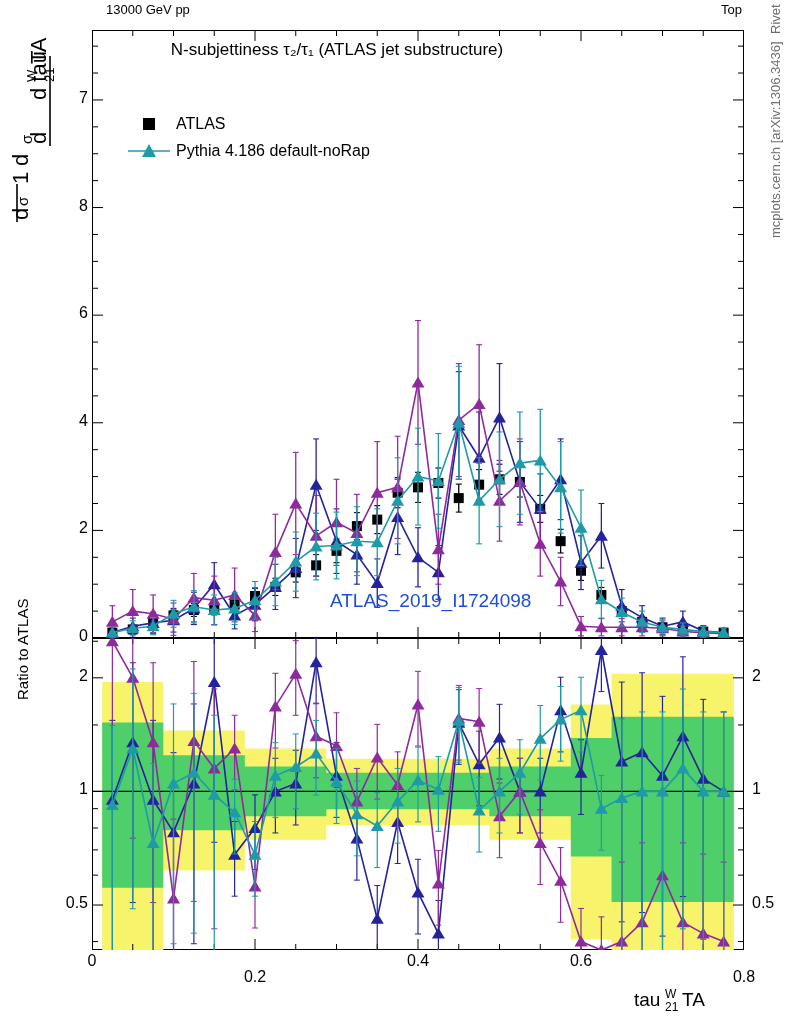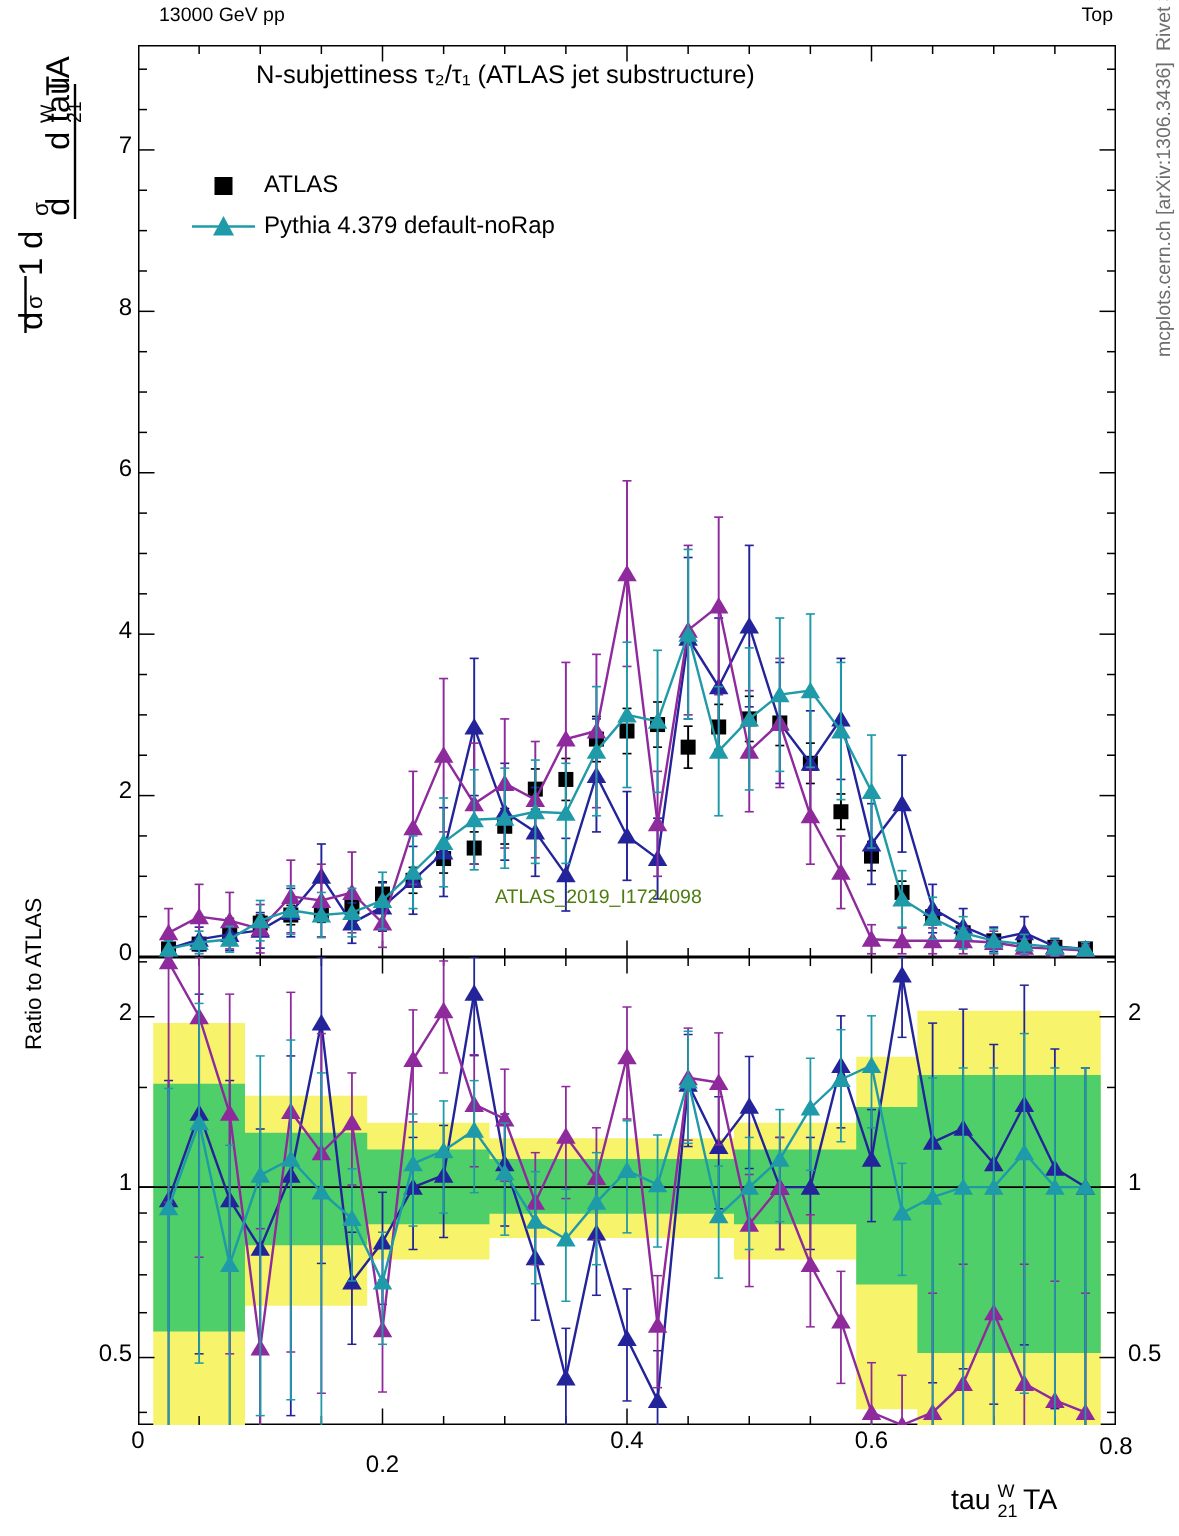--- a/index.html
+++ b/index.html
@@ -33,21 +33,21 @@
   .ytick{right:0;text-align:right;width:34px;}
   .xtick{text-align:center;width:40px;}
 
   
   #legend{left:128px;top:110px;font-size:16px;}
   .leg-row{display:flex;align-items:center;height:27px;}
   .leg-mark{width:42px;display:flex;align-items:center;justify-content:center;}
   .leg-label{padding-left:6px;}
 
   
-  #watermark{left:330px;top:590px;font-size:13px;color:#4d7c0f;}
+  #watermark{left:330px;top:590px;font-size:19px;color:#1d4ed8;}
 
   
   #xtitle{right:42px;top:984px;font-size:19px;}
 
   svg{display:block;}
   .nosel{user-select:none;}
 </style>
 </head>
 <body>
 
@@ -1129,21 +1129,21 @@
   <div class="abs" id="ytick-ratio-r" style="left:748px;top:638px;width:40px;height:312px;">
       <div class="tick" style="top: 256.022px; width: 40px; text-align: left; left: 4px;">0.5</div>
       <div class="tick" style="top: 142.419px; width: 40px; text-align: left; left: 4px;">1</div>
       <div class="tick" style="top: 28.8173px; width: 40px; text-align: left; left: 4px;">2</div>
     </div>
   <div class="abs" id="xtick-row" style="left:92px;top:952px;width:652px;height:30px;">
       <div class="tick xtick" style="left: -20px; top: 0px;">0</div>
       <div class="tick xtick" style="left: 143px; top: 16px;">0.2</div>
       <div class="tick xtick" style="left: 306px; top: 0px;">0.4</div>
       <div class="tick xtick" style="left: 469px; top: 0px;">0.6</div>
-      <div class="tick xtick" style="left: 632px; top: 4px;">0.8</div>
+      <div class="tick xtick" style="left: 632px; top: 16px;">0.8</div>
     </div>
 
   <div class="abs nosel" id="ylab-ratio">Ratio to ATLAS</div>
 
   <div class="abs nosel" id="watermark">ATLAS_2019_I1724098</div>
 
   <div class="abs nosel" id="xtitle">
     <svg width="110" height="30" viewBox="0 0 110 30">
       <g font-family="Liberation Sans, sans-serif" font-size="19">
         <text x="0" y="22">tau</text>
@@ -1163,17 +1163,17 @@
         </div>
         <div class="leg-label">ATLAS</div>
       </div>
       <div class="leg-row">
         <div class="leg-mark">
           <svg width="42" height="16">
             <line x1="0" y1="8" x2="42" y2="8" stroke="#1f9aa8" stroke-width="1.6"></line>
             <polygon points="21,1 28,14 14,14" fill="#1f9aa8"></polygon>
           </svg>
         </div>
-        <div class="leg-label">Pythia 4.379 default-noRap</div>
+        <div class="leg-label">Pythia 4.186 default-noRap</div>
       </div>
     </div>
 
 </div>
 
 </body></html>

